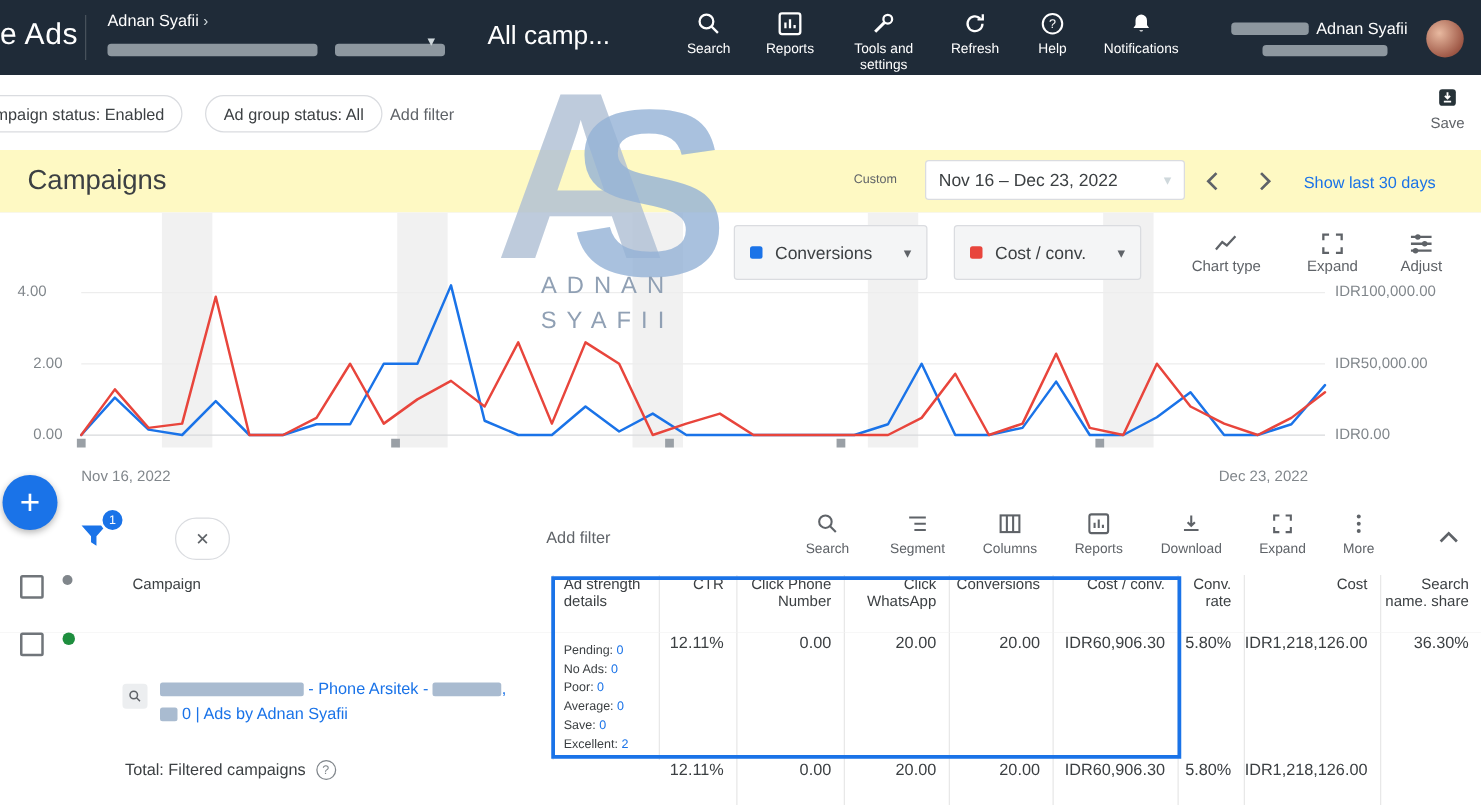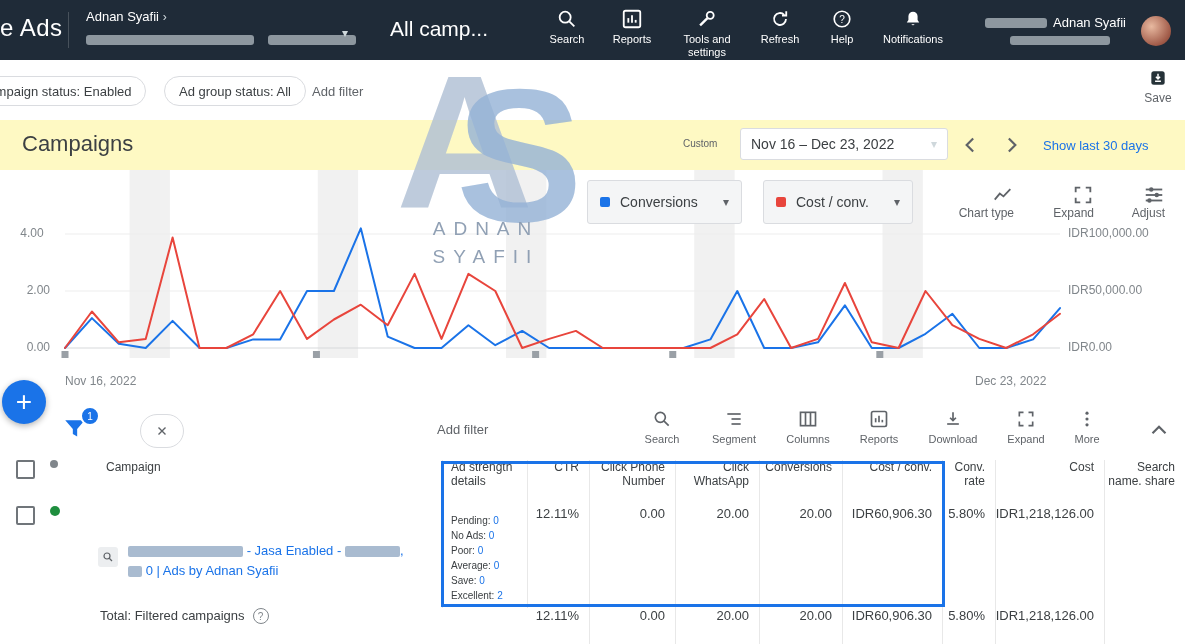--- a/index.html
+++ b/index.html
@@ -41,21 +41,21 @@
            font-size:14px;color:#3c4043;cursor:pointer;background:#fff}
   .navchev{position:absolute;top:12px;width:26px;height:26px;color:#5f6368;cursor:pointer}
   .showlast{position:absolute;left:1043px;top:18px;font-size:13px;color:#1a73e8;cursor:pointer}
 
   
   .chartwrap{position:absolute;left:0;top:170px;width:1185px;height:230px;background:#fff}
   .metricbox{position:absolute;top:10px;height:44px;background:#f4f5f6;border:1px solid #dadce0;border-radius:3px;
              display:flex;align-items:center;padding:0 12px;box-sizing:border-box;font-size:14px;color:#3c4043;cursor:pointer}
   .sq{width:10px;height:10px;border-radius:2px;margin-right:10px}
   .metricbox .caret{margin-left:auto;color:#5f6368}
-  .ctrl{position:absolute;top:14px;display:flex;flex-direction:column;align-items:flex-end;color:#5f6368;font-size:12px;cursor:pointer;text-align:center}
+  .ctrl{position:absolute;top:14px;display:flex;flex-direction:column;align-items:center;color:#5f6368;font-size:12px;cursor:pointer;text-align:center}
   .axlab{position:absolute;font-size:12px;color:#80868b}
   .fab{position:absolute;left:2px;top:380px;width:44px;height:44px;border-radius:50%;background:#1a73e8;color:#fff;
        display:flex;align-items:center;justify-content:center;font-size:28px;box-shadow:0 2px 6px rgba(0,0,0,.3);z-index:45;cursor:pointer}
 
   
   .toolbar{position:absolute;left:0;top:400px;width:1185px;height:60px;background:#fff;border-bottom:1px solid #e4e4e4}
   .fbadge{position:absolute;left:80px;top:6px;width:16px;height:16px;border-radius:50%;background:#1a73e8;color:#fff;
           font-size:10px;display:flex;align-items:center;justify-content:center;border:2px solid #fff}
   .fchip{position:absolute;left:140px;top:14px;height:32px;display:inline-flex;align-items:center;gap:10px;
          border:1px solid #dadce0;border-radius:17px;padding:0 14px;font-size:13px;color:#3c4043;background:#fff;cursor:pointer}
@@ -257,21 +257,21 @@
         <line x1="3" y1="6" x2="21" y2="6" stroke="currentColor" stroke-width="2"></line>
         <circle cx="9" cy="6" r="2.4" fill="currentColor"></circle>
         <line x1="3" y1="12" x2="21" y2="12" stroke="currentColor" stroke-width="2"></line>
         <circle cx="15" cy="12" r="2.4" fill="currentColor"></circle>
         <line x1="3" y1="18" x2="21" y2="18" stroke="currentColor" stroke-width="2"></line>
         <circle cx="7" cy="18" r="2.4" fill="currentColor"></circle>
       </svg>
     <span>Adjust</span>
   </div>
 
-  <div class="axlab" style="left:14px;top:56px;width:36px;text-align:center">4.00</div>
+  <div class="axlab" style="left:14px;top:56px;width:36px;text-align:left">4.00</div>
   <div class="axlab" style="left:14px;top:113px;width:36px;text-align:right">2.00</div>
   <div class="axlab" style="left:14px;top:170px;width:36px;text-align:right">0.00</div>
   <div class="axlab" style="left:1068px;top:56px;width:115px">IDR100,000.00</div>
   <div class="axlab" style="left:1068px;top:113px;width:115px">IDR50,000.00</div>
   <div class="axlab" style="left:1068px;top:170px;width:115px">IDR0.00</div>
   <div class="axlab" style="left:65px;top:204px">Nov 16, 2022</div>
   <div class="axlab" style="left:975px;top:204px">Dec 23, 2022</div>
 </div>
 
 <div class="fab">+</div>
@@ -399,21 +399,21 @@
     </div>
 
   <div class="cell bord c-camp">
     <span class="camp-badge">
       <svg class="i" width="12" height="12" viewBox="0 0 24 24">
           <circle cx="10" cy="10" r="6" fill="none" stroke="currentColor" stroke-width="2.4"></circle>
           <line x1="14.5" y1="14.5" x2="20" y2="20" stroke="currentColor" stroke-width="2.4"></line>
         </svg>
     </span>
     <div class="campname">
-      <div><span class="rbar" style="width:115px"></span> <span>- Jasa Enabled -</span> <span class="rbar" style="width:55px"></span>,</div>
+      <div><span class="rbar" style="width:115px"></span> <span>- Phone Arsitek -</span> <span class="rbar" style="width:55px"></span>,</div>
       <div><span class="rbar" style="width:14px"></span> <span>0 | Ads by Adnan Syafii</span></div>
     </div>
   </div>
 
   <div class="cell bord c-ads" style="align-items:flex-start;padding-top:7px">
     <div>
       <div class="adsline"><span>Pending:</span> <span class="v">0</span></div>
       <div class="adsline"><span>No Ads:</span> <span class="v">0</span></div>
       <div class="adsline"><span>Poor:</span> <span class="v">0</span></div>
       <div class="adsline"><span>Average:</span> <span class="v">0</span></div>
@@ -422,20 +422,21 @@
     </div>
   </div>
 
   <div class="cell bord right c-ctr">12.11%</div>
   <div class="cell bord right c-phone">0.00</div>
   <div class="cell bord right c-wa">20.00</div>
   <div class="cell bord right c-conv">20.00</div>
   <div class="cell bord right c-cc">IDR60,906.30</div>
   <div class="cell bord right c-cr">5.80%</div>
   <div class="cell bord right c-cost">IDR1,218,126.00</div>
+  <div class="cell right c-si">36.30%</div>
 </div>
 
 <div class="ttotal">
   <div class="cell" style="left:100px;width:220px">
     <span>Total: Filtered campaigns</span>
     <span class="helpcirc">?</span>
   </div>
   <div class="cell bord right c-ctr">12.11%</div>
   <div class="cell bord right c-phone">0.00</div>
   <div class="cell bord right c-wa">20.00</div>

